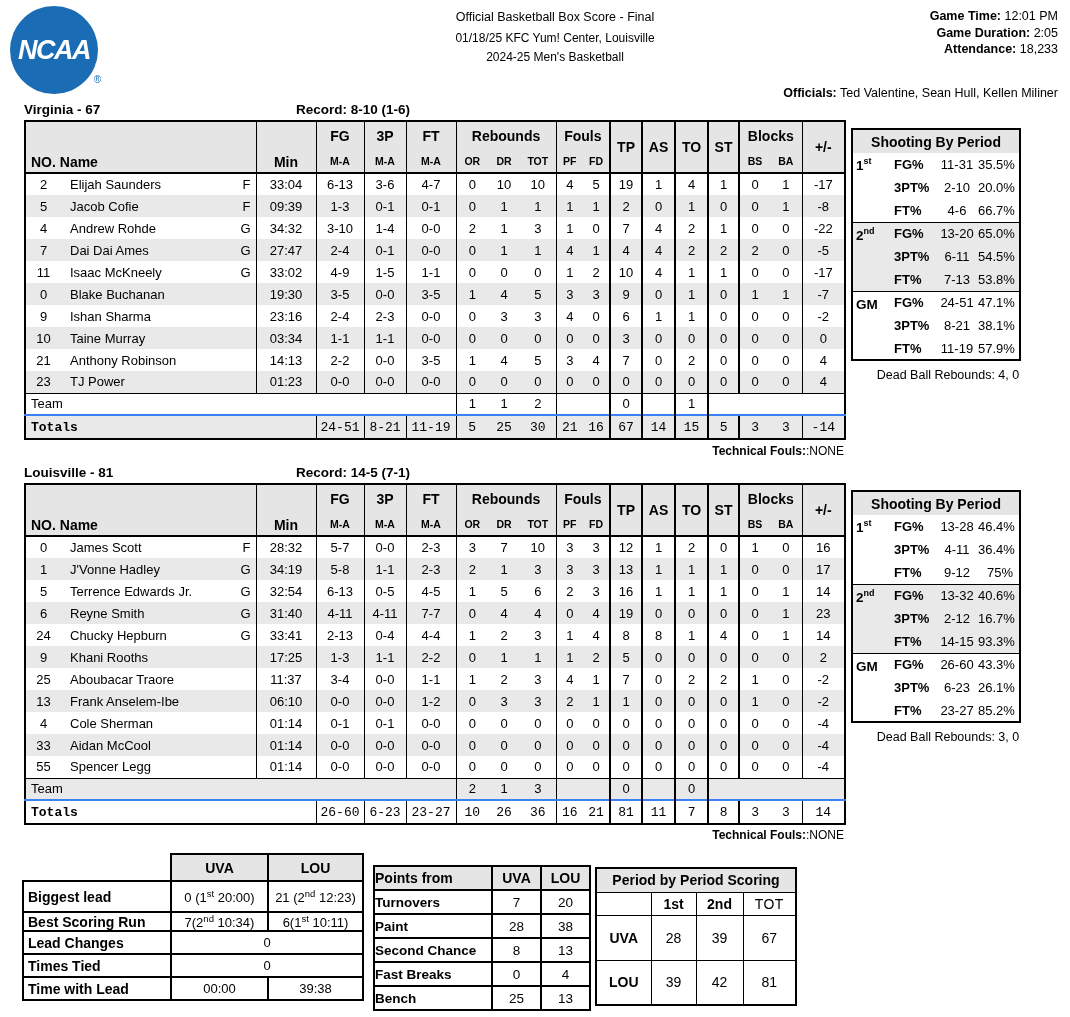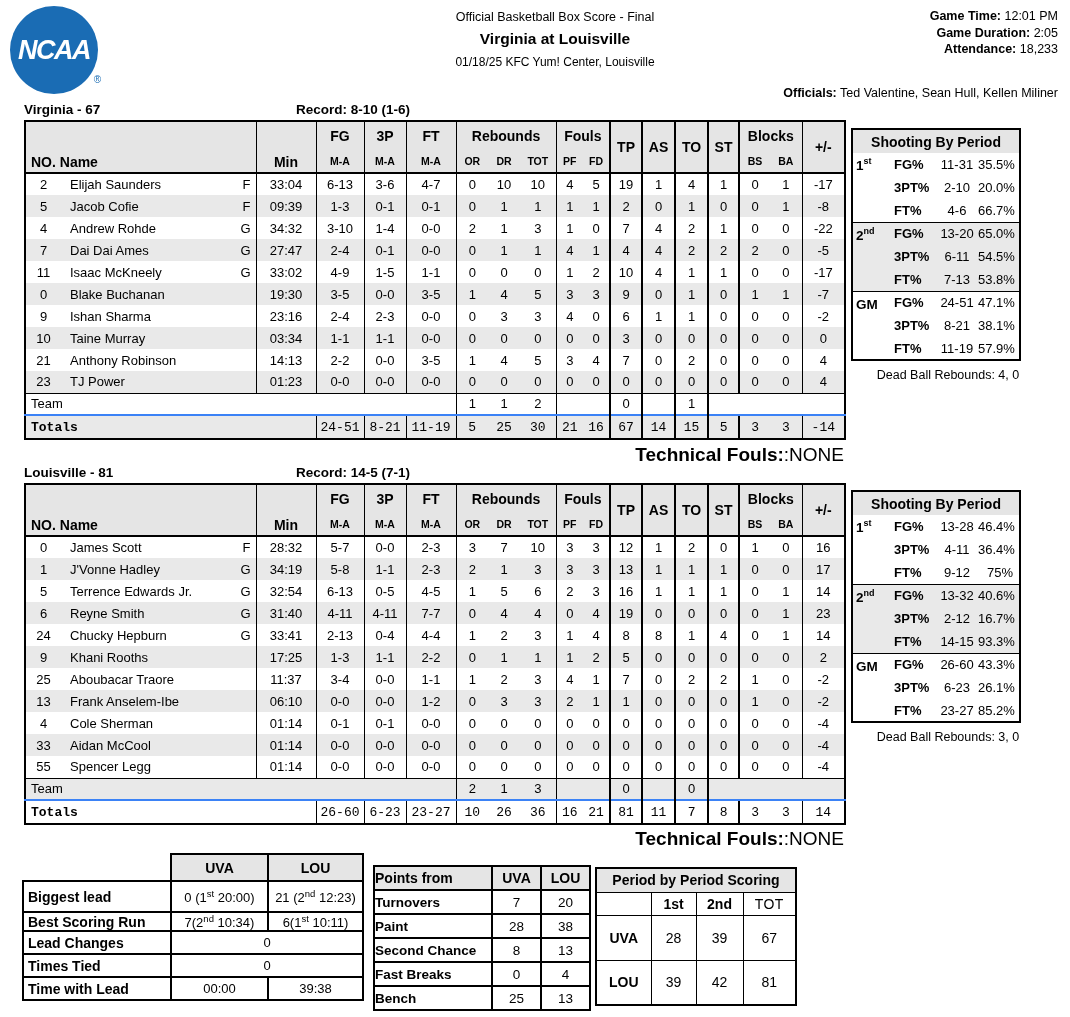--- a/index.html
+++ b/index.html
@@ -50,21 +50,21 @@
   .box .c-name { text-align:left; padding-left:9px; padding-right:5px; }
   .box .c-name .pos { float:right; }
   .box tbody.players tr:nth-of-type(even) td { background:#e9e9e9; }
   .box tr.team-row td { border-top:1px solid #000; text-align:center; }
   .box tr.team-row td.c-team { text-align:left; padding-left:5px; }
   .box tr.totals-row td { border-top:2px solid #3b82f6; height:24px;font-family:Liberation Mono, monospace; }
   .box tr.totals-row td.c-totals { text-align:left; padding-left:5px; font-weight:bold; }
   .box tr.shade td { background:#e9e9e9; }
 
   .techfouls { position:absolute; left:24px; width:820px; text-align:right;
-               font-size:19px; }
+               font-size:12px; }
   #va-tech { top:444px; }
   #lou-tech { top:828px; }
 
   
   .shoot-wrap { position:absolute; left:851px; width:194px; }
   #va-shoot { top:128px; }
   #lou-shoot { top:490px; }
   table.shoot { border-collapse:collapse; table-layout:fixed; width:170px; border:2px solid #000; }
   .shoot th, .shoot td { padding:0; height:23px; font-size:13px; white-space:nowrap; }
   .shoot .sh-title th { background:#e5e5e5; font-size:14px; font-weight:bold; height:24px; text-align:center; }
@@ -111,22 +111,22 @@
 </head>
 <body>
 
 <div class="logo">
   <span class="logo-text">NCAA</span>
   <span class="logo-reg">®</span>
 </div>
 
 <div class="hdr-center">
   <div class="hdr-line1">Official Basketball Box Score - Final</div>
-  <div class="hdr-matchup">Virginia at Louisville</div>
   <div class="hdr-venue">01/18/25 KFC Yum! Center, Louisville</div>
+  <div class="hdr-season">2024-25 Men's Basketball</div>
 </div>
 
 <div class="hdr-right">
   <div><b>Game Time:</b><span> 12:01 PM</span></div>
   <div><b>Game Duration:</b><span> 2:05</span></div>
   <div><b>Attendance:</b><span> 18,233</span></div>
 </div>
 
 <div class="officials">
   <b>Officials:</b><span> Ted Valentine, Sean Hull, Kellen Miliner</span>

